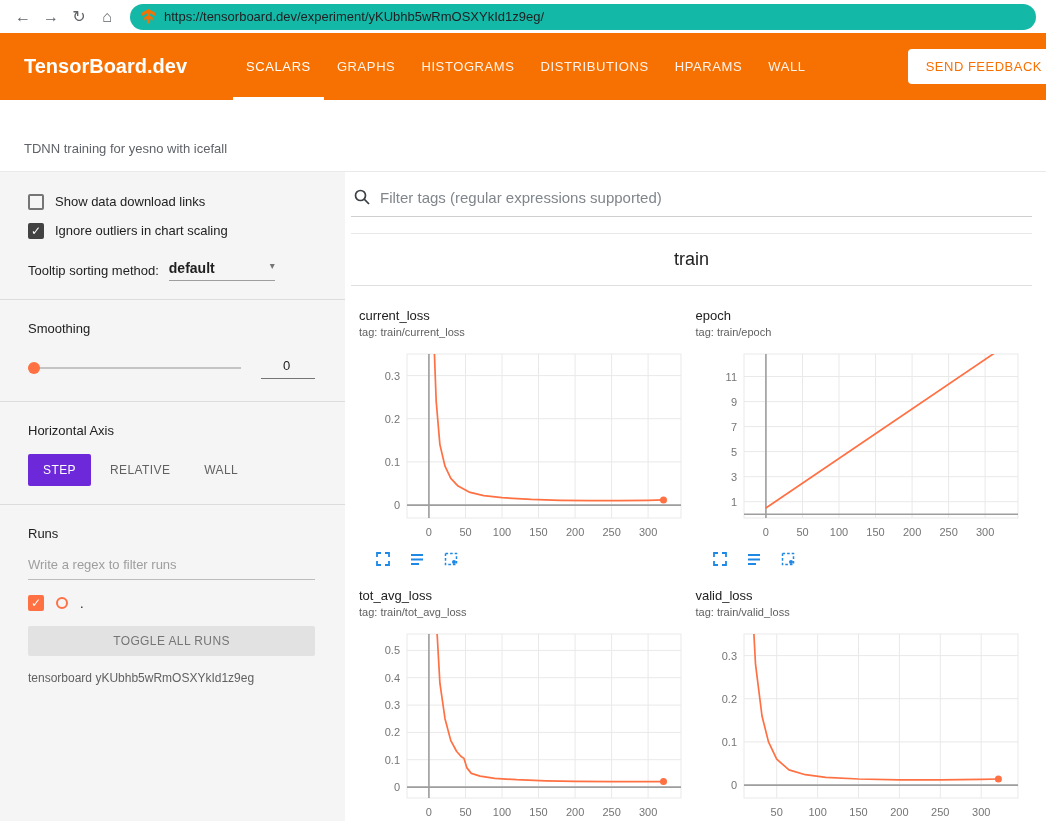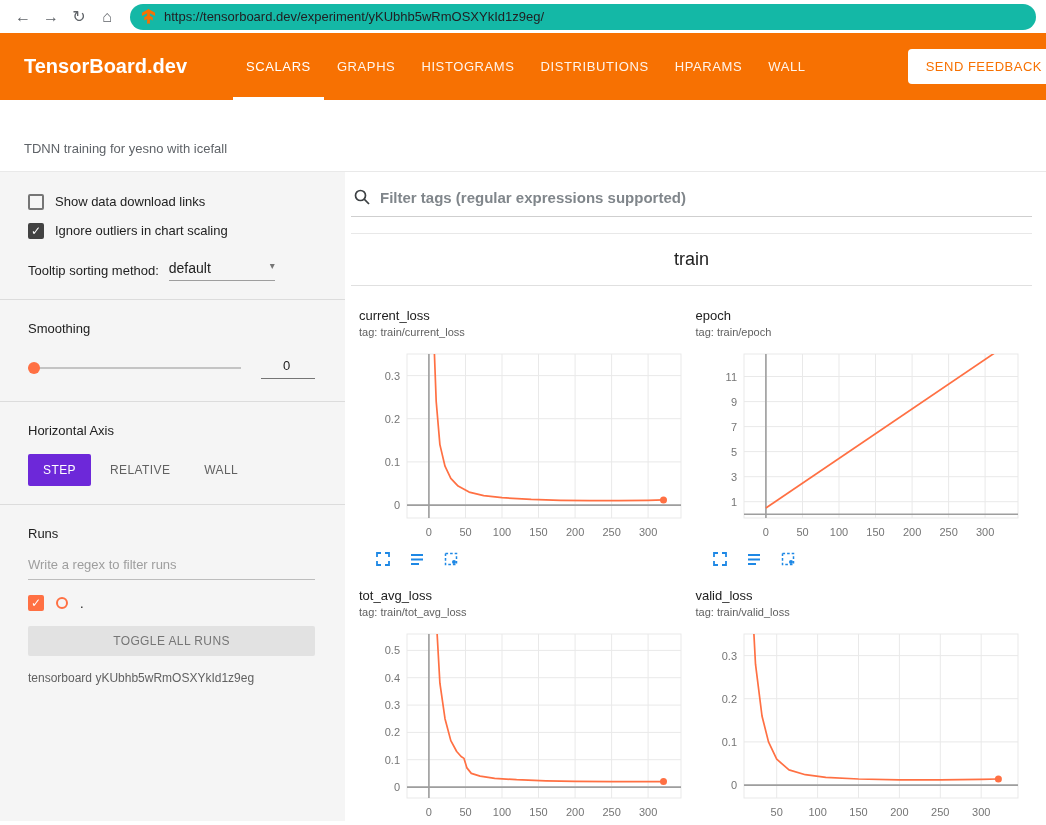--- a/index.html
+++ b/index.html
@@ -36,21 +36,21 @@
   .divider { height:1px; background:#dcdcdc; margin-bottom:21px; }
   .cb-row { display:flex; align-items:flex-start; gap:11px; margin-bottom:13px; cursor:pointer; }
   .checkbox { width:16px; height:16px; border:2px solid #757575; border-radius:2px; flex-shrink:0;
               display:flex; align-items:center; justify-content:center; background:transparent; }
   .checkbox.checked { background:var(--cbdark,#424242); border-color:var(--cbdark,#424242); }
   .checkbox.checked::after { content:"\2713"; color:#fff; font-size:12px; font-weight:bold; line-height:1; }
   .checkbox.run-cb.checked { background:var(--run,#ff7043); border-color:var(--run,#ff7043); }
   .cb-label { font-size:13px; color:#212121; }
   .tooltip-row { display:flex; align-items:center; gap:10px; margin-top:21px; font-size:13px; color:#212121; }
   .dropdown { display:flex; align-items:flex-start; justify-content:space-between; min-width:106px;
-              border-bottom:1px solid #9e9e9e; padding-bottom:4px; font-size:14px; color:#212121; cursor:pointer; }
+              border-bottom:1px solid #9e9e9e; padding-bottom:4px; font-size:14px; color:#212121; cursor:pointer;font-weight:bold; }
   .caret { color:#757575; font-size:10px; margin-left:8px; }
   .sb-label { font-size:13px; color:#212121; margin-bottom:20px; }
   .slider-row { display:flex; align-items:center; gap:20px; padding-bottom:4px; }
   .slider { position:relative; flex:1; height:14px; cursor:pointer; }
   .slider-track { position:absolute; top:6px; left:0; right:0; height:2px; background:#c4c4c4; }
   .slider-thumb { position:absolute; top:1px; left:0; width:12px; height:12px; border-radius:50%; background:var(--run,#ff7043); }
   .slider-value { width:54px; border-bottom:1px solid #757575; font-size:13px; color:#212121; padding:2px 2px 5px 22px; }
   .axis-row { display:flex; gap:4px; margin-top:16px; }
   .axis-btn { padding:9px 15px; font-size:12px; letter-spacing:.4px; color:#616161; background:transparent;
               border:none; border-radius:2px; font-weight:500; cursor:pointer;
@@ -64,21 +64,21 @@
   .run-swatch { width:12px; height:12px; border-radius:50%; border:2px solid var(--run,#ff7043); flex-shrink:0; }
   .run-name { font-size:13px; color:#212121; }
   .toggle-all { margin-top:15px; width:100%; height:30px; background:#e2e2e2; border:none; border-radius:2px;
                 font-size:12px; letter-spacing:.4px; color:#757575; font-weight:500; cursor:pointer;
                 font-family:"Liberation Sans","DejaVu Sans",sans-serif; }
   .exp-id { margin-top:15px; font-size:12px; color:#616161; }
   
   .main { flex:1; padding:16px 14px 0 6px; overflow:hidden; background:#fff; }
   .filter-row { display:flex; align-items:center; gap:9px; border-bottom:1px solid #cfcfcf; padding:0 0 10px 2px; }
   .filter-input { flex:1; border:none; outline:none; background:transparent; font-size:15px; color:#14532d;
-                  font-family:"Liberation Sans","DejaVu Sans",sans-serif;font-weight:bold; }
+                  font-family:"Liberation Sans","DejaVu Sans",sans-serif; }
   .filter-input::placeholder { color:#80868b; }
   .card { margin-top:16px; border-top:1px solid #e8e8e8; }
   .card-header { padding:15px 16px; font-size:18px; color:#212121; border-bottom:1px solid #e0e0e0; cursor:pointer;text-align:center; }
   .charts-grid { display:grid; grid-template-columns:1fr 1fr; row-gap:20px; padding:22px 0 0 8px; }
   .chart-title { font-size:13px; color:#212121; }
   .chart-subtitle { font-size:11px; color:#616161; margin-top:3px; }
   .chart-plot { margin-top:10px; }
   .chart-actions { display:flex; gap:17px; padding-left:16px; margin-top:3px; }
   .chart-icon { color:var(--blue,#1e88e5); width:17px; height:17px; cursor:pointer; }
 </style>

